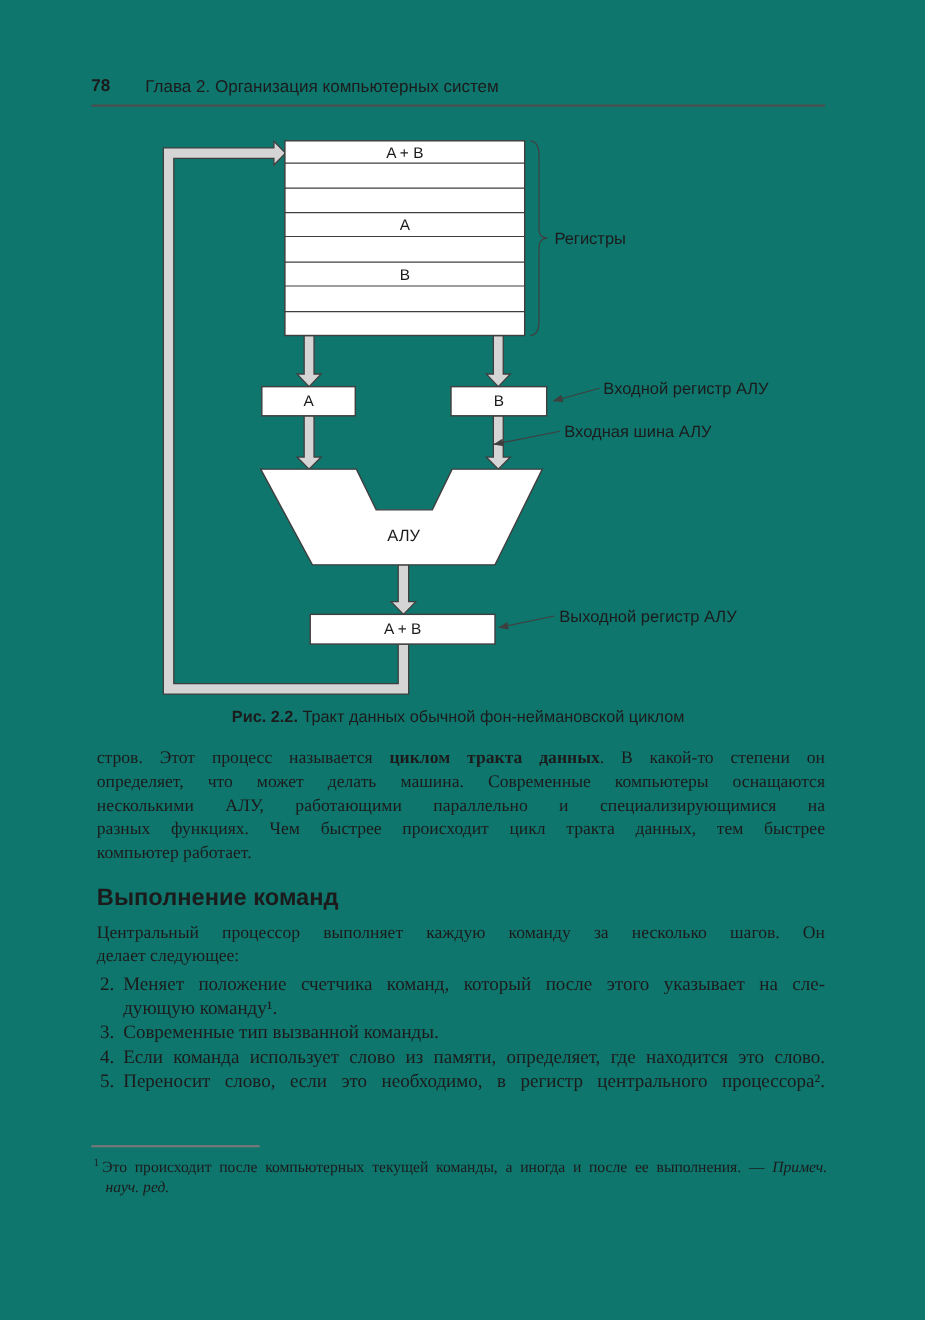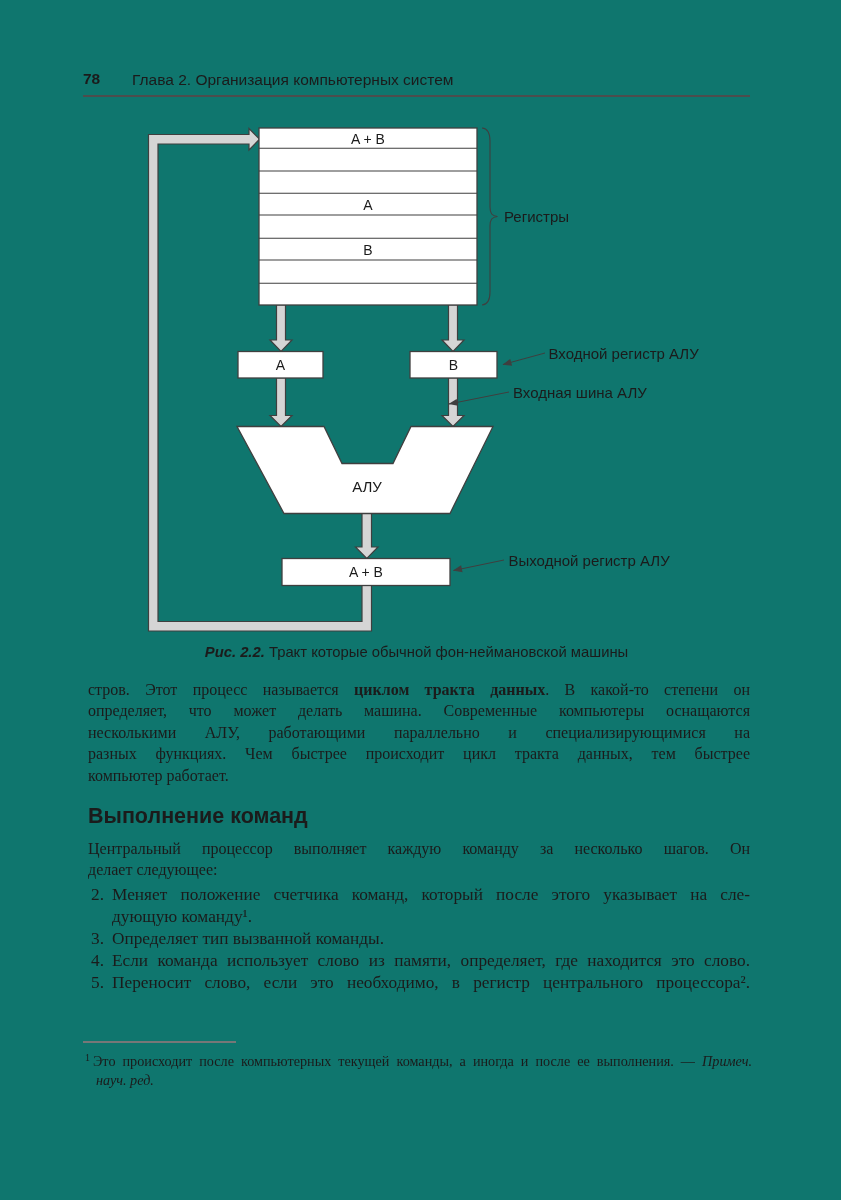--- a/index.html
+++ b/index.html
@@ -9,21 +9,21 @@
   .serif{font-family:"Liberation Serif",serif;}
   .abs{position:absolute;}
 
   
   .hdr-num{left:83px;top:70px;font-size:15.5px;font-weight:bold;}
   .hdr-title{left:132px;top:71px;font-size:15.5px;}
   .hdr-rule{left:83px;top:95px;width:667px;height:2px;background:#4d4d4d;}
 
   
   .caption{left:83px;top:644px;width:667px;text-align:center;font-size:14.8px;}
-  .caption b{font-weight:bold;font-style:italic;}
+  .caption b{font-weight:bold;}
 
   
   .bodyblock{font-size:16px;line-height:21.4px;}
   .jfull{text-align:justify;text-align-last:justify;}
   .jlast{text-align:left;}
   .p1{left:88px;top:679px;width:662px;}
   .intro{left:88px;top:838px;width:662px;}
   .heading{left:88px;top:804px;font-size:21.5px;font-weight:bold;}
 
   
@@ -102,42 +102,42 @@
     <line x1="545" y1="243" x2="503" y2="254.5" stroke="#3f3f3f" stroke-width="1" marker-end="url(#arrow)"></line>
     <line x1="509" y1="282" x2="449" y2="294" stroke="#3f3f3f" stroke-width="1" marker-end="url(#arrow)"></line>
     <line x1="504" y1="450" x2="453.5" y2="460.5" stroke="#3f3f3f" stroke-width="1" marker-end="url(#arrow)"></line>
 
     <text x="548.5" y="248.5" font-size="15">Входной регистр АЛУ</text>
     <text x="513" y="287.5" font-size="15">Входная шина АЛУ</text>
     <text x="508.5" y="455.5" font-size="15">Выходной регистр АЛУ</text>
   </svg>
 
   <div class="abs sans caption">
-    <b>Рис. 2.2.</b><span> Тракт которые обычной фон-неймановской машины</span>
+    <b>Рис. 2.2.</b><span> Тракт данных обычной фон-неймановской циклом</span>
   </div>
 
   <div class="abs serif bodyblock p1">
     <div class="jfull"><span>стров. Этот процесс называется </span><b>циклом тракта данных</b><span>. В какой-то степени он</span></div>
     <div class="jfull">определяет, что может делать машина. Современные компьютеры оснащаются</div>
     <div class="jfull">несколькими АЛУ, работающими параллельно и специализирующимися на</div>
     <div class="jfull">разных функциях. Чем быстрее происходит цикл тракта данных, тем быстрее</div>
     <div class="jlast">компьютер работает.</div>
   </div>
 
   <div class="abs sans heading">Выполнение команд</div>
 
   <div class="abs serif bodyblock intro">
     <div class="jfull">Центральный процессор выполняет каждую команду за несколько шагов. Он</div>
     <div class="jlast">делает следующее:</div>
   </div>
 
   <div class="abs serif steps">
     <div class="jfull"><span class="num">2.</span><span>Меняет положение счетчика команд, который после этого указывает на сле-</span></div>
     <div class="jlast cont">дующую команду¹.</div>
-    <div class="jlast"><span class="num">3.</span><span>Определяет тип вызванной команды.</span></div>
+    <div class="jlast"><span class="num">3.</span><span>Современные тип вызванной команды.</span></div>
     <div class="jfull"><span class="num">4.</span><span>Если команда использует слово из памяти, определяет, где находится это слово.</span></div>
     <div class="jfull"><span class="num">5.</span><span>Переносит слово, если это необходимо, в регистр центрального процессора².</span></div>
   </div>
 
   <div class="abs fn-rule"></div>
   <div class="abs serif fnblock fn">
     <div>
       <div class="jfull"><span class="fn-sup">1</span><span>Это происходит после компьютерных текущей команды, а иногда и после ее выполнения. — </span><span class="it">Примеч.</span></div>
       <div class="jlast cont it">науч. ред.</div>
     </div>

